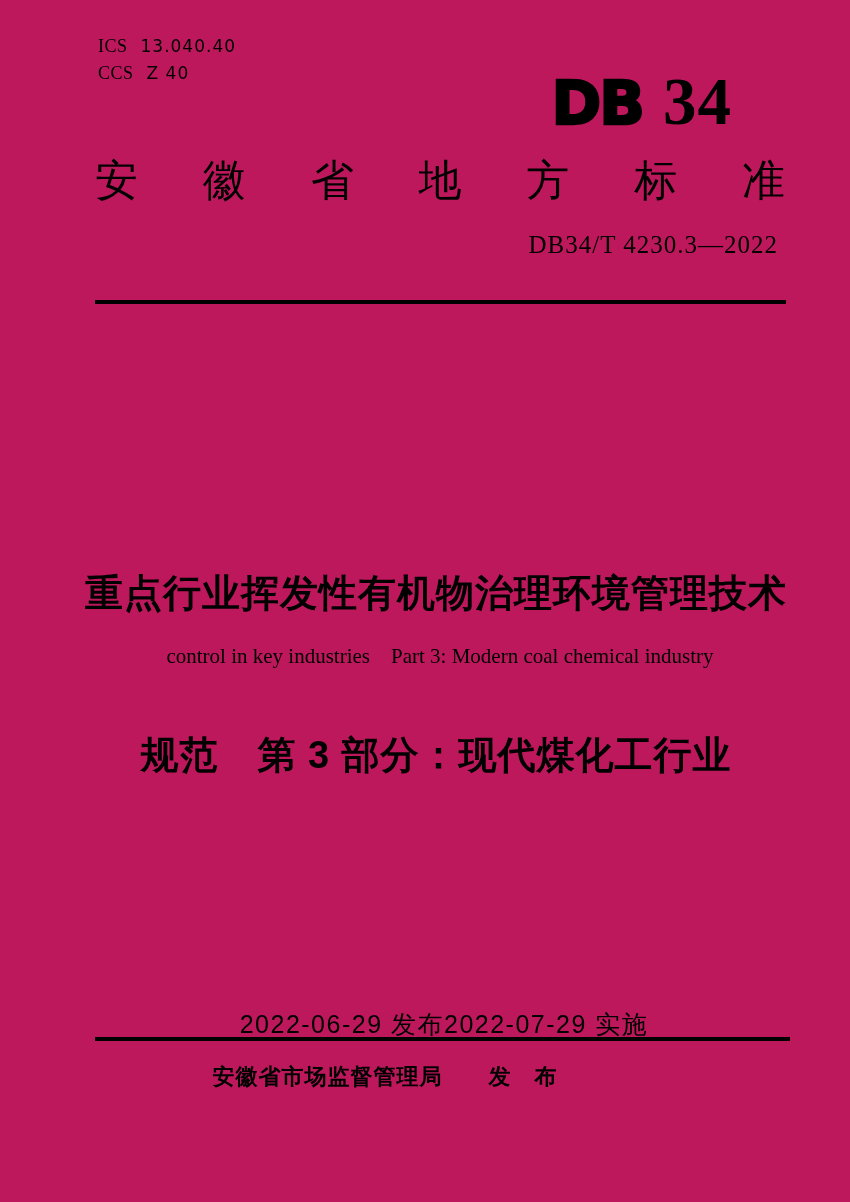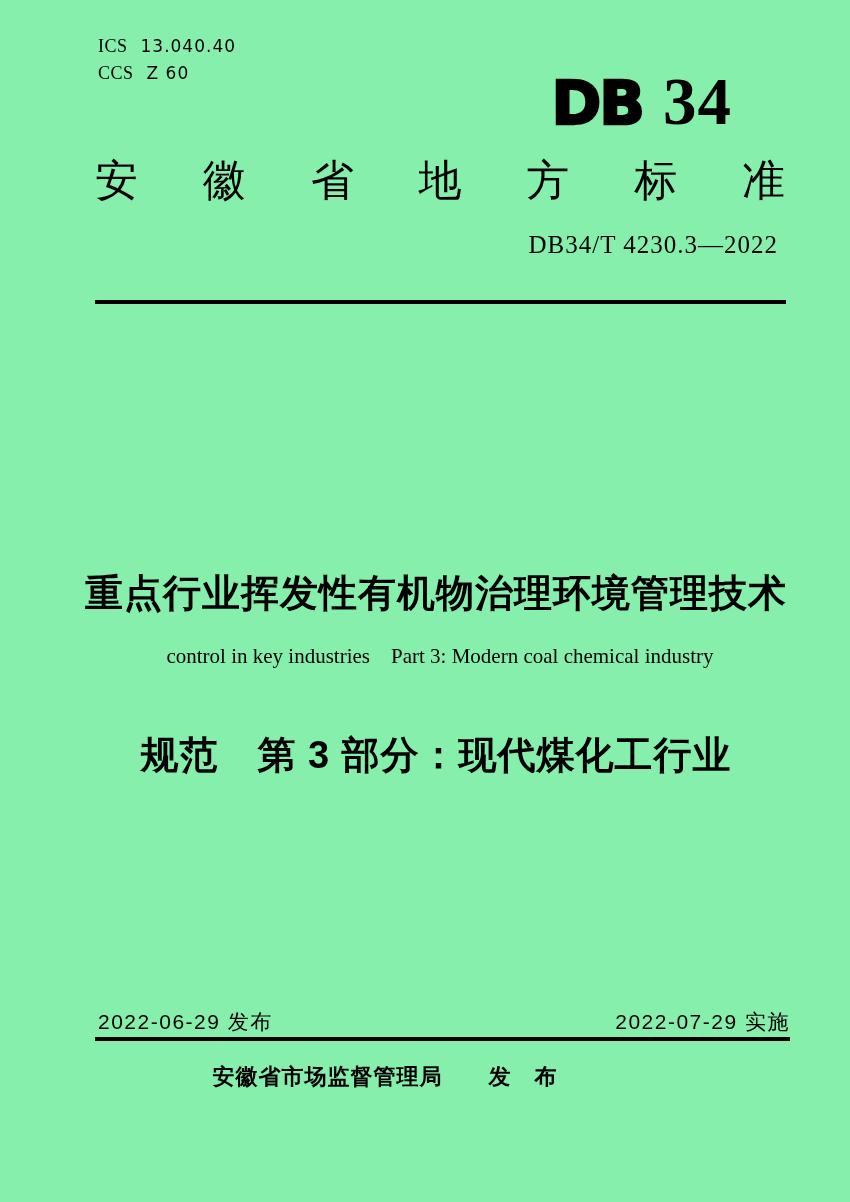--- a/index.html
+++ b/index.html
@@ -4,21 +4,21 @@
 <style>
   html, body {
     margin: 0;
     padding: 0;
     background: #ffffff;
   }
   .page {
     position: relative;
     width: 850px;
     height: 1202px;
-    background: #86efac;
+    background: #be185d;
     color: #000000;
     font-family: "Liberation Sans", sans-serif;
     overflow: hidden;
   }
 
   
   .ics-block {
     position: absolute;
     left: 98px;
     top: 33px;
@@ -128,22 +128,22 @@
     white-space: pre;
   }
 
   
   .date-row {
     position: absolute;
     left: 98px;
     width: 692px;
     top: 1008px;
     display: flex;
-    justify-content: space-between;
-    font-size: 21px;
+    justify-content: center;
+    font-size: 25px;
     letter-spacing: 1.5px;
   }
 
   
   .publisher {
     position: absolute;
     left: 0;
     width: 720px;
     top: 1062px;
     text-align: center;
@@ -157,21 +157,21 @@
 </head>
 <body>
 
 <div class="page">
 
   <div class="ics-block">
     <div>
       <span class="code-label">ICS</span><span class="code-value">13.040.40</span>
     </div>
     <div>
-      <span class="code-label">CCS</span><span class="code-value">Z 60</span>
+      <span class="code-label">CCS</span><span class="code-value">Z 40</span>
     </div>
   </div>
 
   <div class="logo">
     <span class="logo-db">DB</span><span class="logo-num">34</span>
   </div>
 
   <div class="std-row">
     <span>安</span>
     <span>徽</span>

